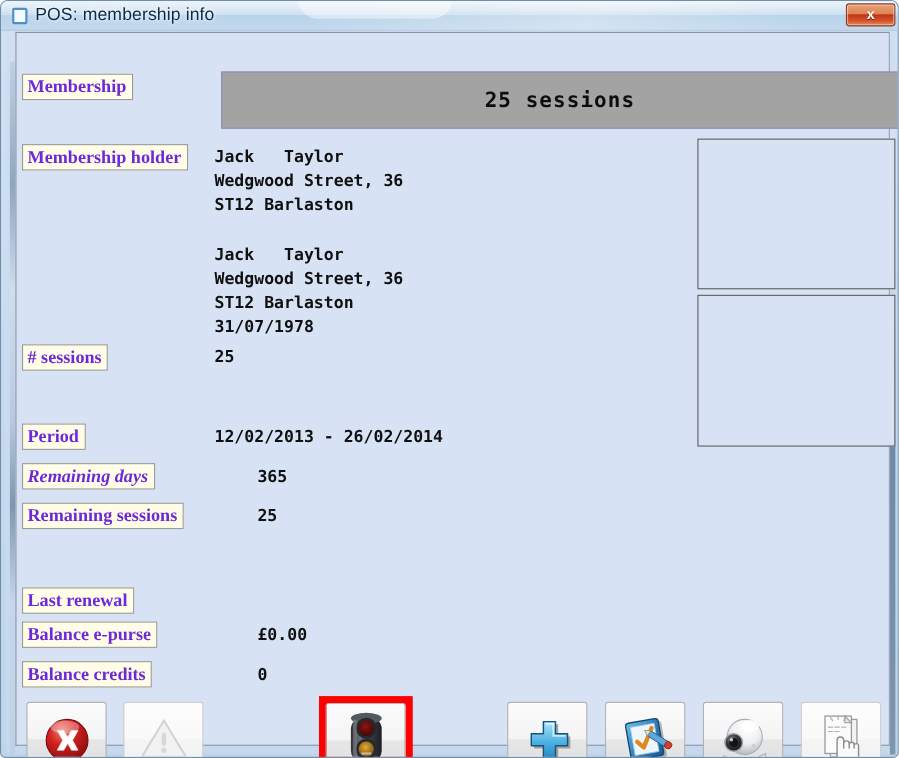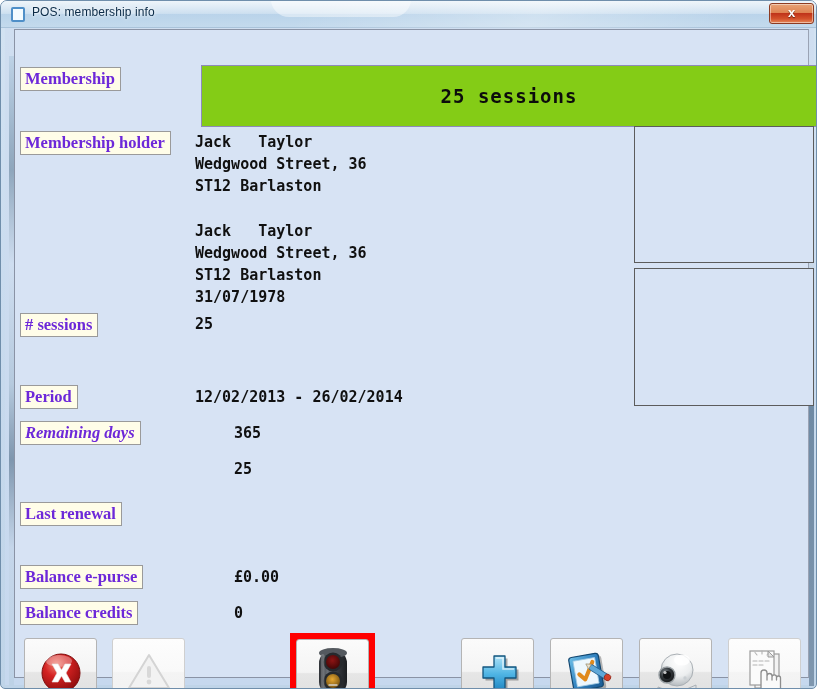--- a/index.html
+++ b/index.html
@@ -61,21 +61,21 @@
     left: 10px; top: 6px;
     width: 14px; height: 15px;
     background: #f4fbff;
     border: 2px solid #4f8fc8;
     border-radius: 2px;
     box-sizing: border-box;
   }
   #win-title {
     position: absolute;
     left: 31px; top: 4px;
-    font-size: 12px;
+    font-size: 16px;
     color: #0a2a47;
     letter-spacing: 0.1px;
     white-space: nowrap;
     text-shadow: 0 0 3px rgba(255,255,255,0.9), 0 0 6px rgba(255,255,255,0.8);
   }
   #close-btn {
     position: absolute;
     right: 4px; top: 2px;
     width: 45px; height: 21px;
     border: 1px solid #8d3b22;
@@ -152,23 +152,23 @@
     font-size: 15px;
     line-height: 22px;
     color: #101010;
     white-space: pre;
     font-weight: bold;
   }
 
   #banner {
     position: absolute;
     left: 186px; top: 35px;
-    width: 616px; height: 62px;
-    box-sizing: border-box;
-    background: #84cc16;
+    width: 616px; height: 52px;
+    box-sizing: border-box;
+    background: #a3a3a3;
     border: 1px solid #8e8ab8;
     display: flex;
     align-items: center;
     justify-content: center;
   }
   #banner .btext {
     font-family: "DejaVu Sans Mono", "Liberation Mono", monospace;
     font-size: 19px;
     font-weight: bold;
     color: #0c0c0c;
@@ -246,22 +246,23 @@
 
       <div class="label" style="left:5px; top:101px;">Membership holder</div>
 
 
       <div class="label" style="left:5px; top:283px;"># sessions</div>
 
       <div class="label" style="left:5px; top:355px;">Period</div>
 
       <div class="label" style="left:5px; top:391px;font-style:italic;">Remaining days</div>
 
-
-      <div class="label" style="left:5px; top:472px;">Last renewal</div>
+      <div class="label" style="left:5px; top:427px;">Remaining sessions</div>
+
+      <div class="label" style="left:5px; top:504px;">Last renewal</div>
 
       <div class="label" style="left:5px; top:571px;">Balance credits</div>
 
       <div class="label" style="left:5px; top:535px;">Balance e-purse</div>
 
       <div class="value" style="left:180px; top:101px;">Jack   Taylor
 Wedgwood Street, 36
 ST12 Barlaston</div>
 
       <div class="value" style="left:180px; top:190px;">Jack   Taylor

